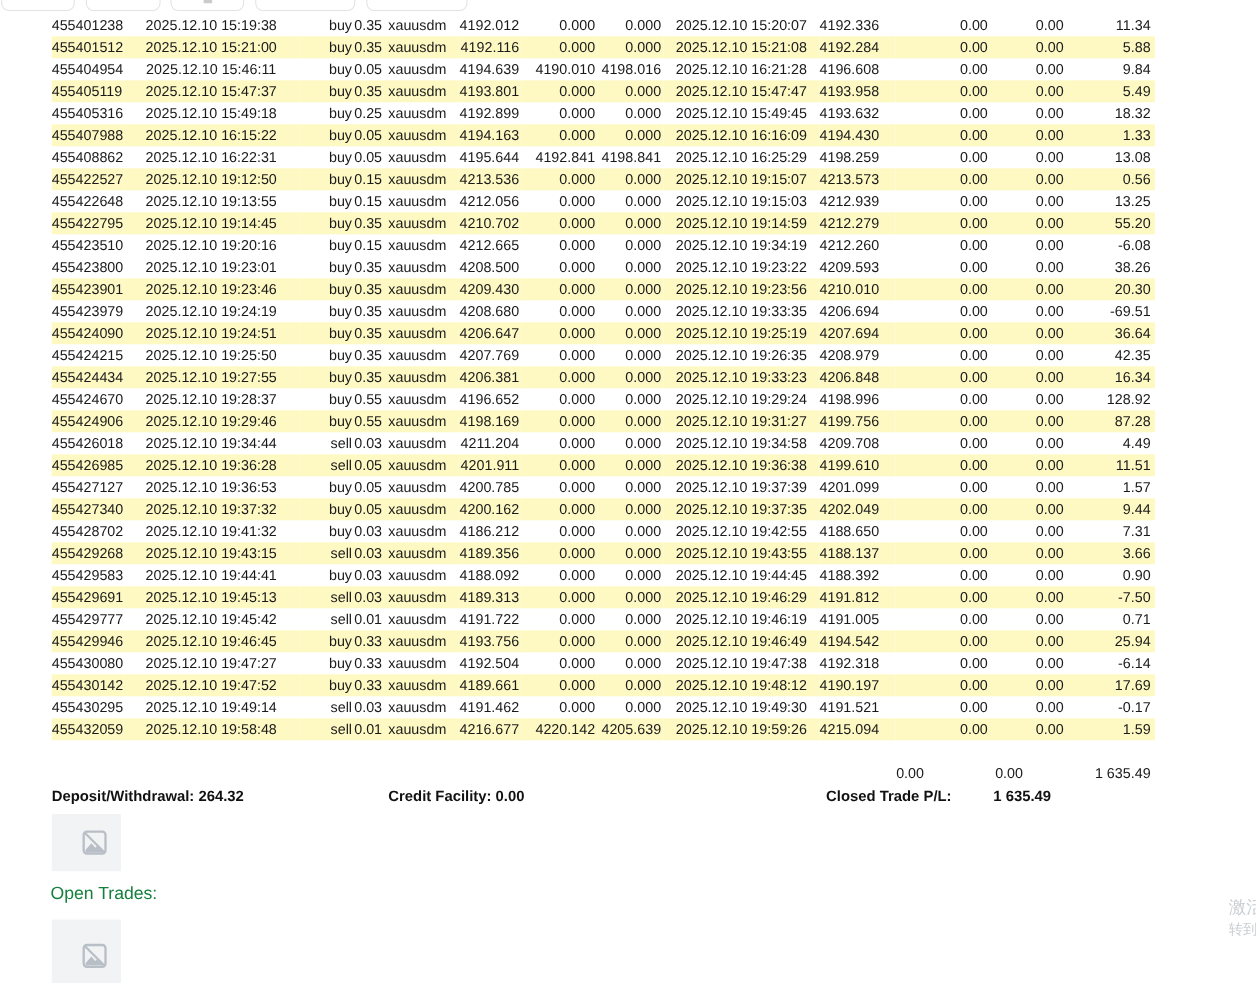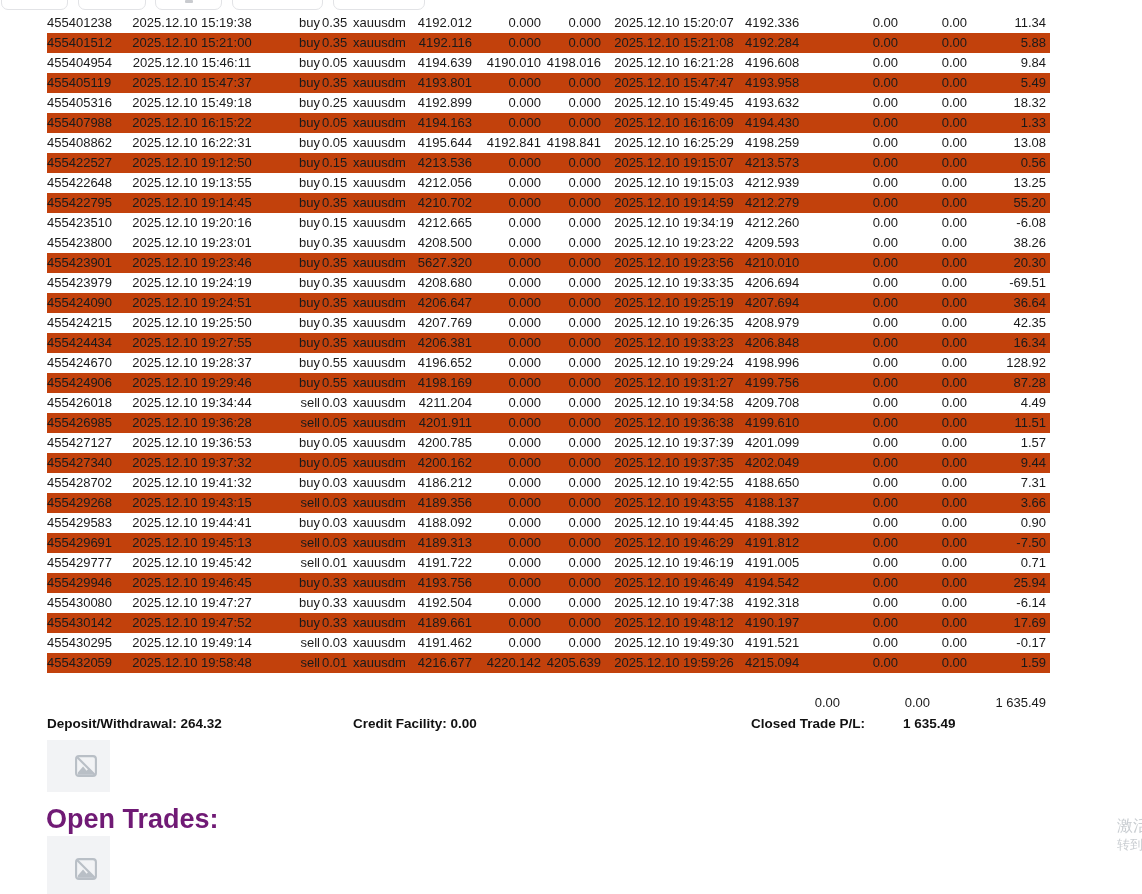--- a/index.html
+++ b/index.html
@@ -20,21 +20,21 @@
   
   .trades{
     position:absolute;left:47px;top:13px;width:1003px;
     border-collapse:collapse;table-layout:fixed;
     font-size:13px;line-height:20px;color:#1a1a1a;
   }
   .trades td{
     padding:0;height:20px;white-space:nowrap;overflow:visible;
     font-family:"Liberation Sans","DejaVu Sans",sans-serif;
   }
-  .trades tr.alt{background:#c2410c;}
+  .trades tr.alt{background:#fef9c3;}
   td.c-ticket{text-align:right;padding-right:2px;}
   td.c-otime{text-align:center;}
   td.c-type{text-align:right;padding-right:2px;}
   td.c-size{text-align:left;padding-right:2px;}
   td.c-item{text-align:left;padding-left:4px;margin-left:40px;}
   td.c-oprice{text-align:right;padding-right:2px;}
   td.c-sl{text-align:right;padding-right:2px;}
   td.c-tp{text-align:right;padding-right:2px;}
   td.c-ctime{text-align:center;}
   td.c-cprice{text-align:left;padding-right:2px;}
@@ -55,21 +55,21 @@
   
   .img-ph{position:absolute;left:47px;background:#f2f3f5;}
   .img-ph.one{top:740px;width:63px;height:52px;}
   .img-ph.two{top:836px;width:63px;height:58px;}
   .img-ph svg{position:absolute;left:25px;}
   .img-ph.one svg{top:12px;}
   .img-ph.two svg{top:19px;}
   
   .open-heading{
     position:absolute;left:46px;top:804px;
-    font-size:27px;font-weight:bold;color:#701a75;
+    font-size:16px;font-weight:normal;color:#15803d;
   }
   
   .watermark{position:absolute;left:1117px;top:816px;color:#caced2;white-space:nowrap;}
   .watermark .w1{font-size:16px;line-height:20px;display:block;}
   .watermark .w2{font-size:13px;line-height:18px;display:block;}
 </style>
 </head>
 <body>
 
 <div>
@@ -278,21 +278,21 @@
     <td class="c-comm">0.00</td>
     <td class="c-tax">0.00</td>
     <td class="c-profit">38.26</td>
   </tr>
       <tr class="alt">
     <td class="c-ticket">455423901</td>
     <td class="c-otime">2025.12.10 19:23:46</td>
     <td class="c-type">buy</td>
     <td class="c-size">0.35</td>
     <td class="c-item">xauusdm</td>
-    <td class="c-oprice">5627.320</td>
+    <td class="c-oprice">4209.430</td>
     <td class="c-sl">0.000</td>
     <td class="c-tp">0.000</td>
     <td class="c-ctime">2025.12.10 19:23:56</td>
     <td class="c-cprice">4210.010</td>
     <td class="c-comm">0.00</td>
     <td class="c-tax">0.00</td>
     <td class="c-profit">20.30</td>
   </tr>
       <tr>
     <td class="c-ticket">455423979</td>

